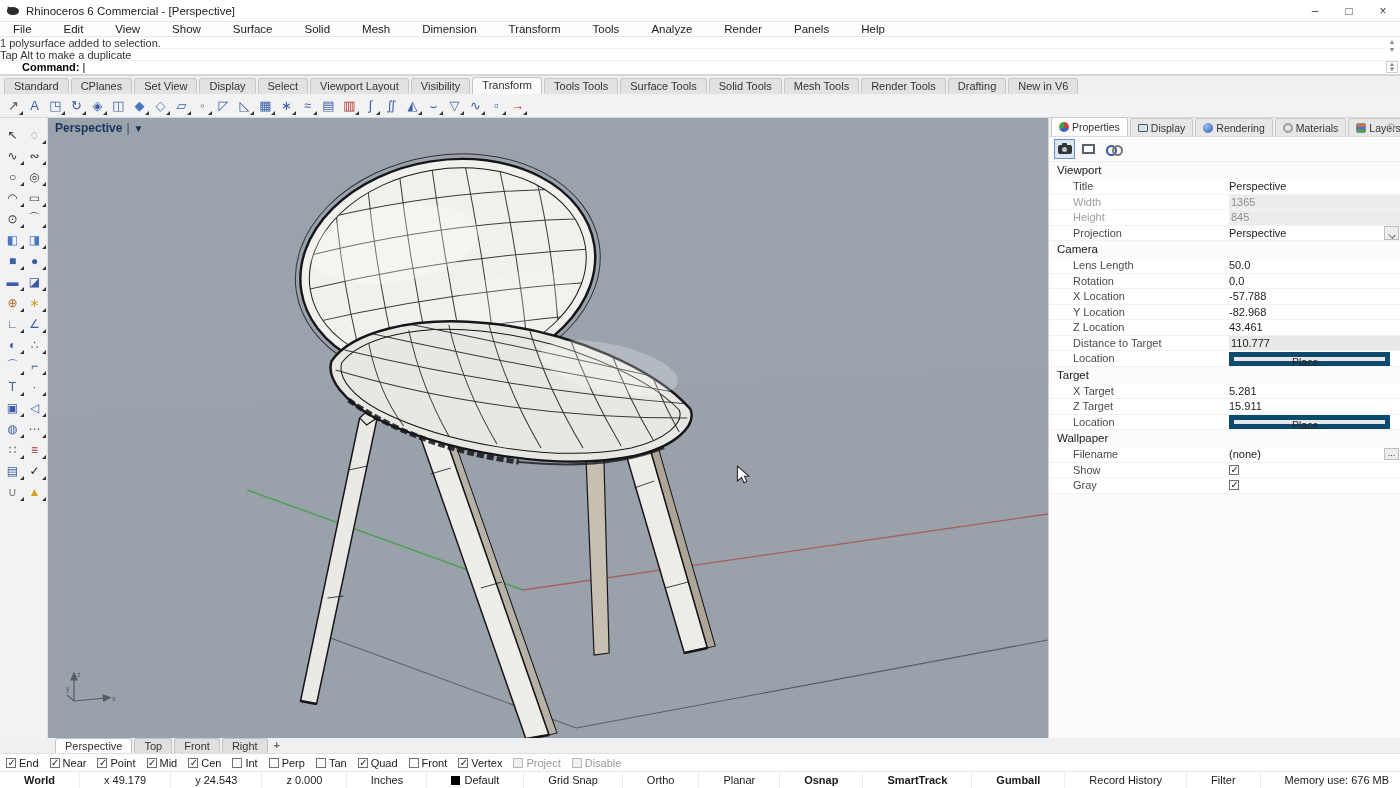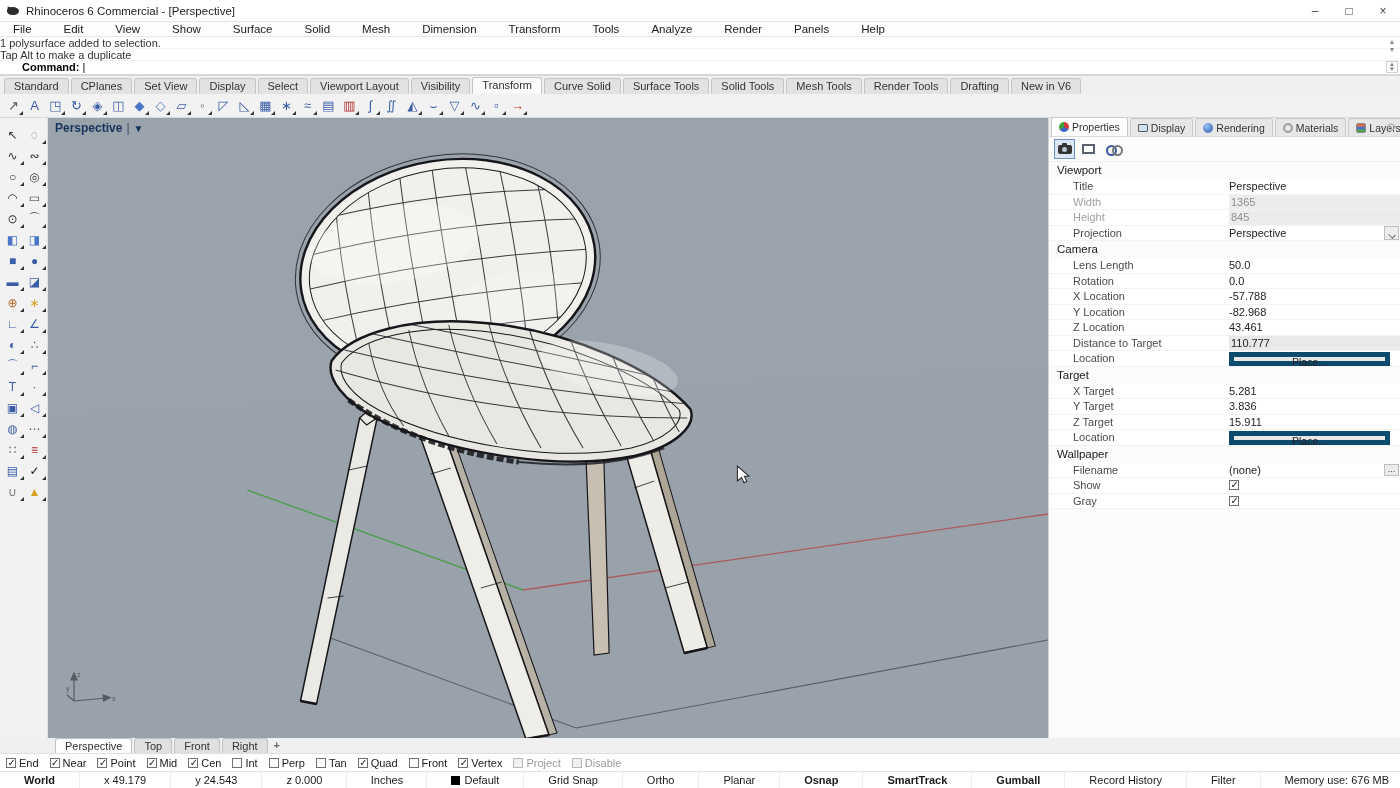--- a/index.html
+++ b/index.html
@@ -182,21 +182,21 @@
 <div class="tabstrip">
 
 <span class="ttab">Standard</span>
     <span class="ttab">CPlanes</span>
     <span class="ttab">Set View</span>
     <span class="ttab">Display</span>
     <span class="ttab">Select</span>
     <span class="ttab">Viewport Layout</span>
     <span class="ttab">Visibility</span>
     <span class="ttab active">Transform</span>
-    <span class="ttab">Curve Solid</span>
+    <span class="ttab">Tools Tools</span>
     <span class="ttab">Surface Tools</span>
     <span class="ttab">Solid Tools</span>
     <span class="ttab">Mesh Tools</span>
     <span class="ttab">Render Tools</span>
     <span class="ttab">Drafting</span>
     <span class="ttab">New in V6</span>
   </div>
 
 <div class="toolbar">
 
@@ -497,25 +497,20 @@
         <div>
           <div class="psec-title">Target</div>
           <div>
 
           <div class="prow text">
                 <span class="plabel">X Target</span>
                 <span class="pval">5.281</span>
 
               </div>
             <div class="prow text">
-                <span class="plabel">Y Target</span>
-                <span class="pval">3.836</span>
-
-              </div>
-            <div class="prow text">
                 <span class="plabel">Z Target</span>
                 <span class="pval">15.911</span>
 
               </div>
             <div class="prow button">
                 <span class="plabel">Location</span>
 
                 <button class="pbtn">Place...</button>
 
               </div>

